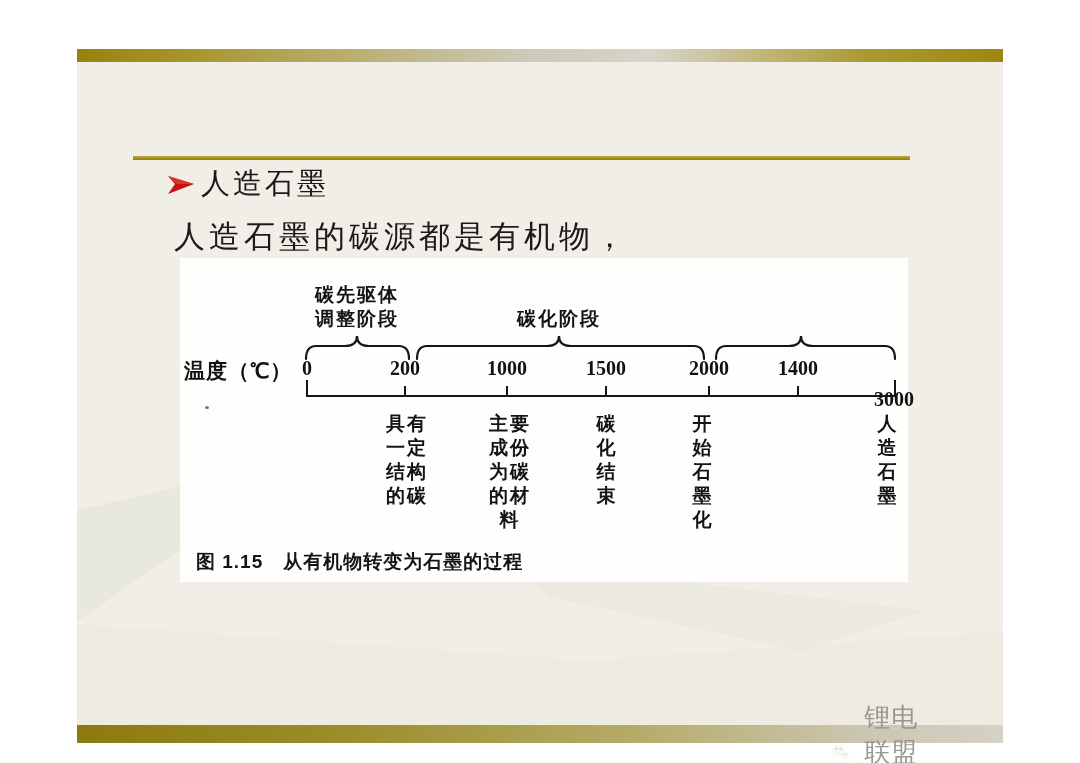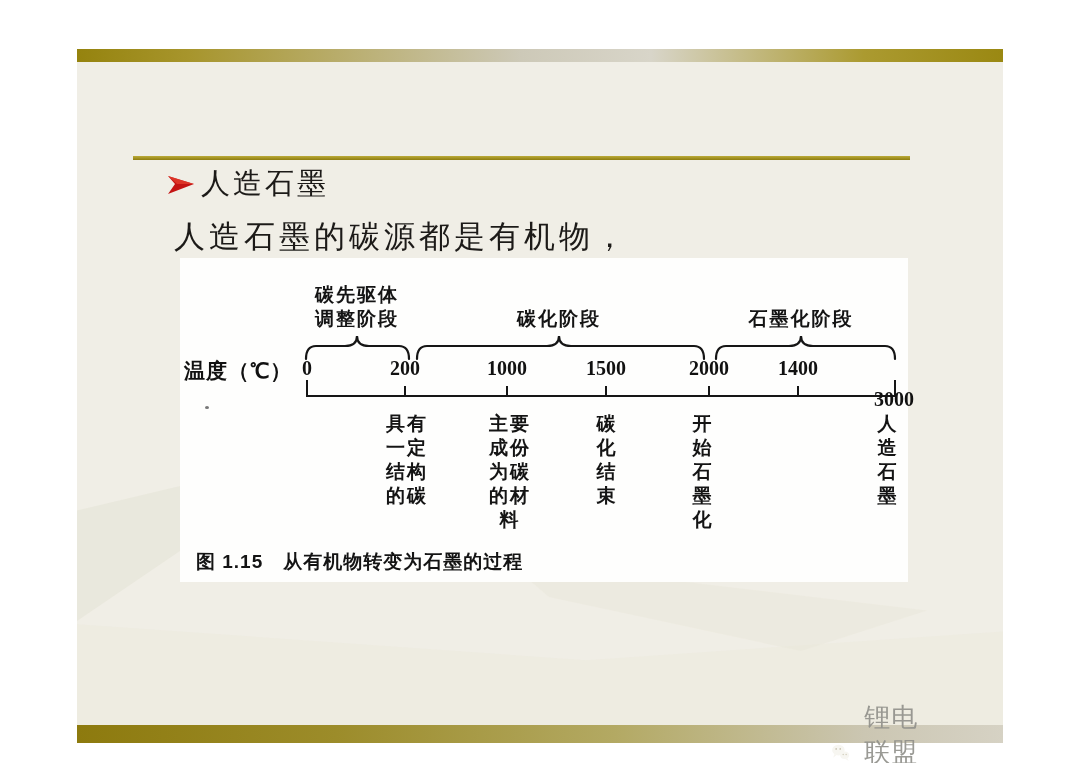--- a/index.html
+++ b/index.html
@@ -111,23 +111,20 @@
       <path d="M536,101 Q536,88 546,88 L609,88 Q621,88 621,78 Q621,88 633,88 L705,88 Q715,88 715,101" fill="none" stroke="#161616" stroke-width="2.2" stroke-linecap="round"></path>
     </svg>
 
     <div class="stage-label" style="left:92px; top:25px;">
       <div>碳先驱体</div>
       <div>调整阶段</div>
     </div>
     <div class="stage-label" style="left:294px; top:49px;">
       <div>碳化阶段</div>
     </div>
-    <div class="stage-label" style="left:536px; top:49px;">
-      <div>石墨化阶段</div>
-    </div>
 
     <div class="col" style="left:197px;">
       <div>具有</div>
       <div>一定</div>
       <div>结构</div>
       <div>的碳</div>
     </div>
     <div class="col" style="left:300px;">
       <div>主要</div>
       <div>成份</div>

